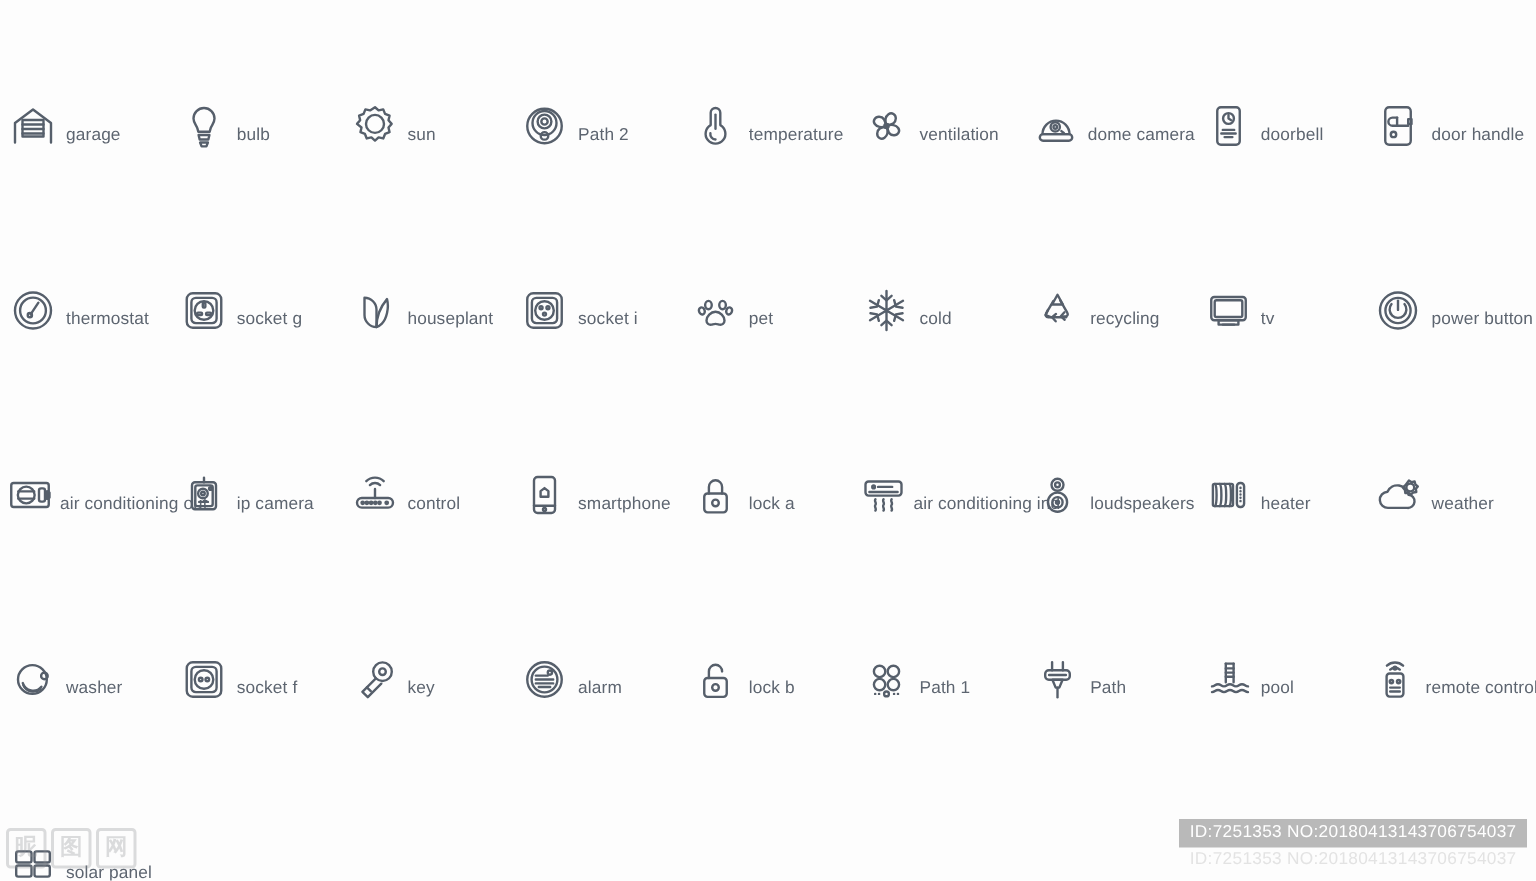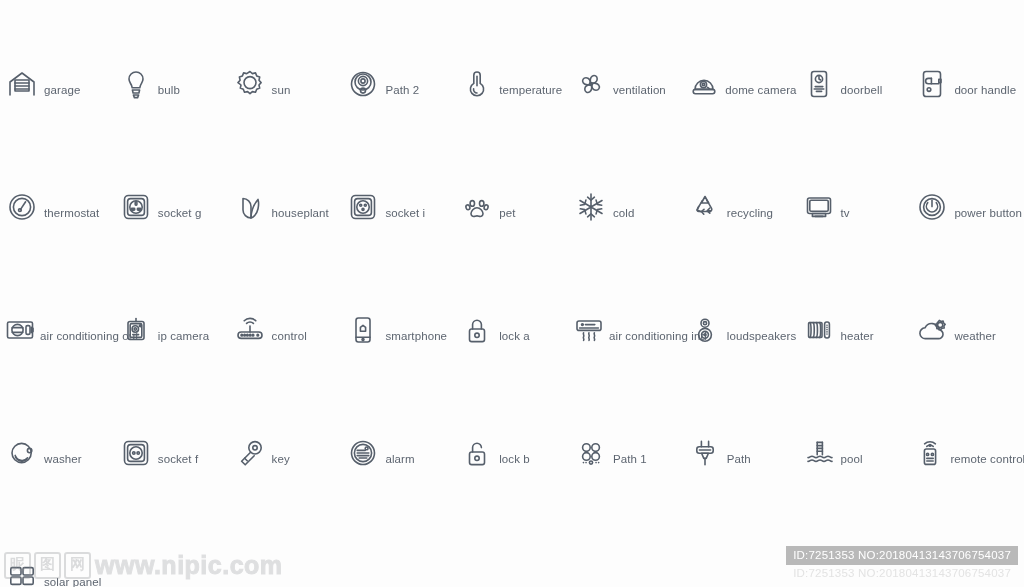--- a/index.html
+++ b/index.html
@@ -539,17 +539,16 @@
       <div class="label">solar panel</div>
     </div>
   </div>
 
 <div class="wm-nipic">
   <div class="cn">
     <span>昵</span>
     <span>图</span>
     <span>网</span>
   </div>
-  <div class="url">www.nipic.com</div>
 </div>
 
 <div class="wm-id">ID:7251353 NO:20180413143706754037</div>
 <div class="wm-id-ghost">ID:7251353 NO:20180413143706754037</div>
 
 </body></html>

